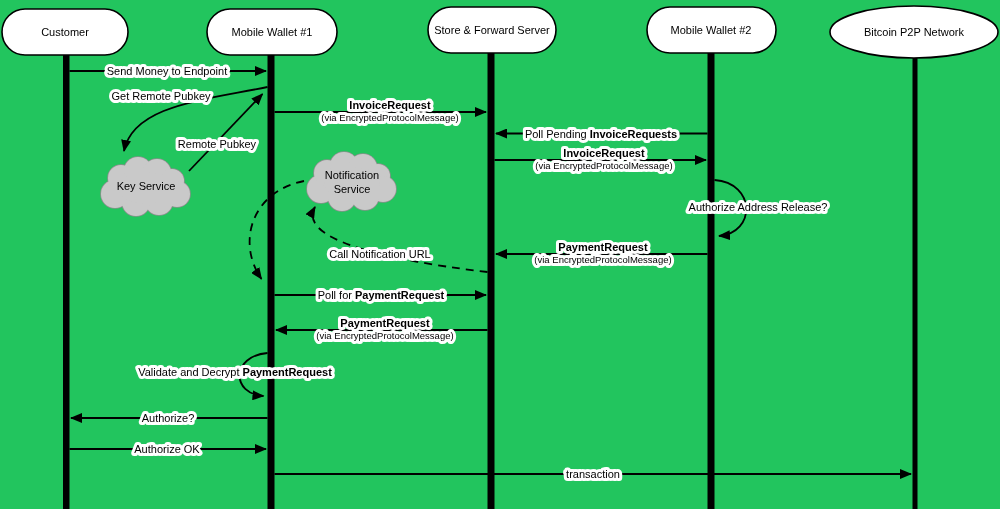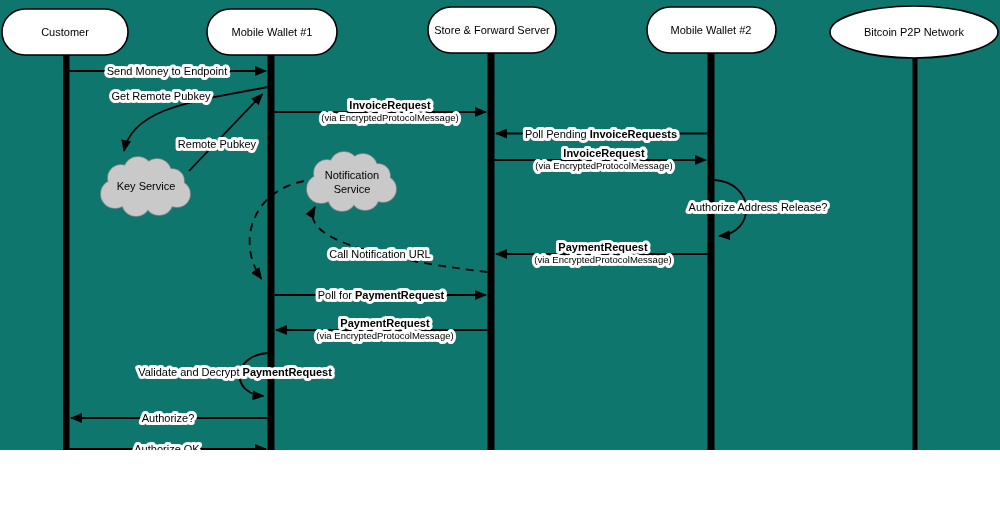--- a/index.html
+++ b/index.html
@@ -1,16 +1,16 @@
 <!DOCTYPE html>
 <html><head>
 <meta charset="utf-8">
 <style>
   html,body{margin:0;padding:0;background:#fff;}
-  .stage{position:relative;width:1000px;height:450px;background:#0f766e;overflow:hidden;}
+  .stage{position:relative;width:1000px;height:509px;background:#22c55e;overflow:hidden;}
   svg{display:block;}
   text{font-family:"Liberation Sans",sans-serif;font-size:11px;fill:#000;}
   .halo{paint-order:stroke;stroke:#fff;stroke-width:6px;stroke-linejoin:round;}
   .b{font-weight:bold;}
   .via{font-size:9.5px;}
   .mid{text-anchor:middle;}
   .head{fill:#fff;stroke:#000;stroke-width:1.6;}
   .bar{fill:#000;}
   .msg{stroke:#000;stroke-width:2;fill:none;}
   .thin{stroke:#000;stroke-width:1.8;fill:none;}

